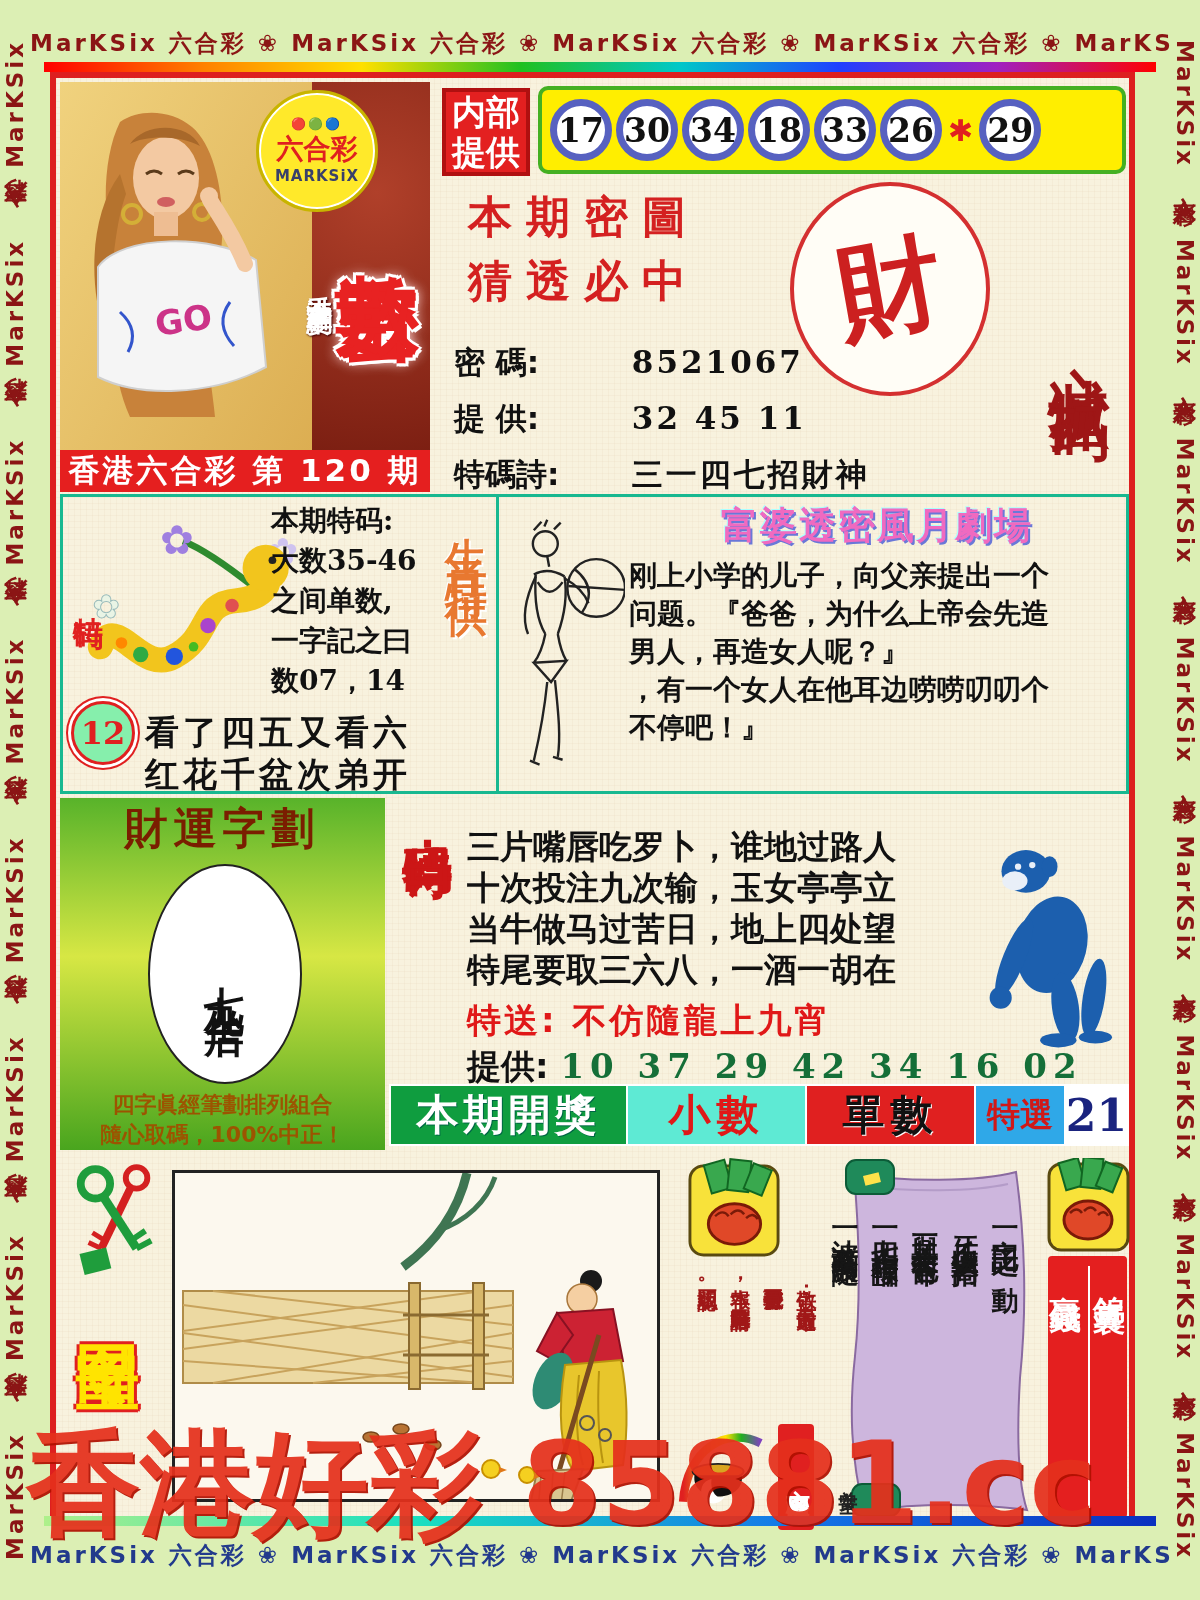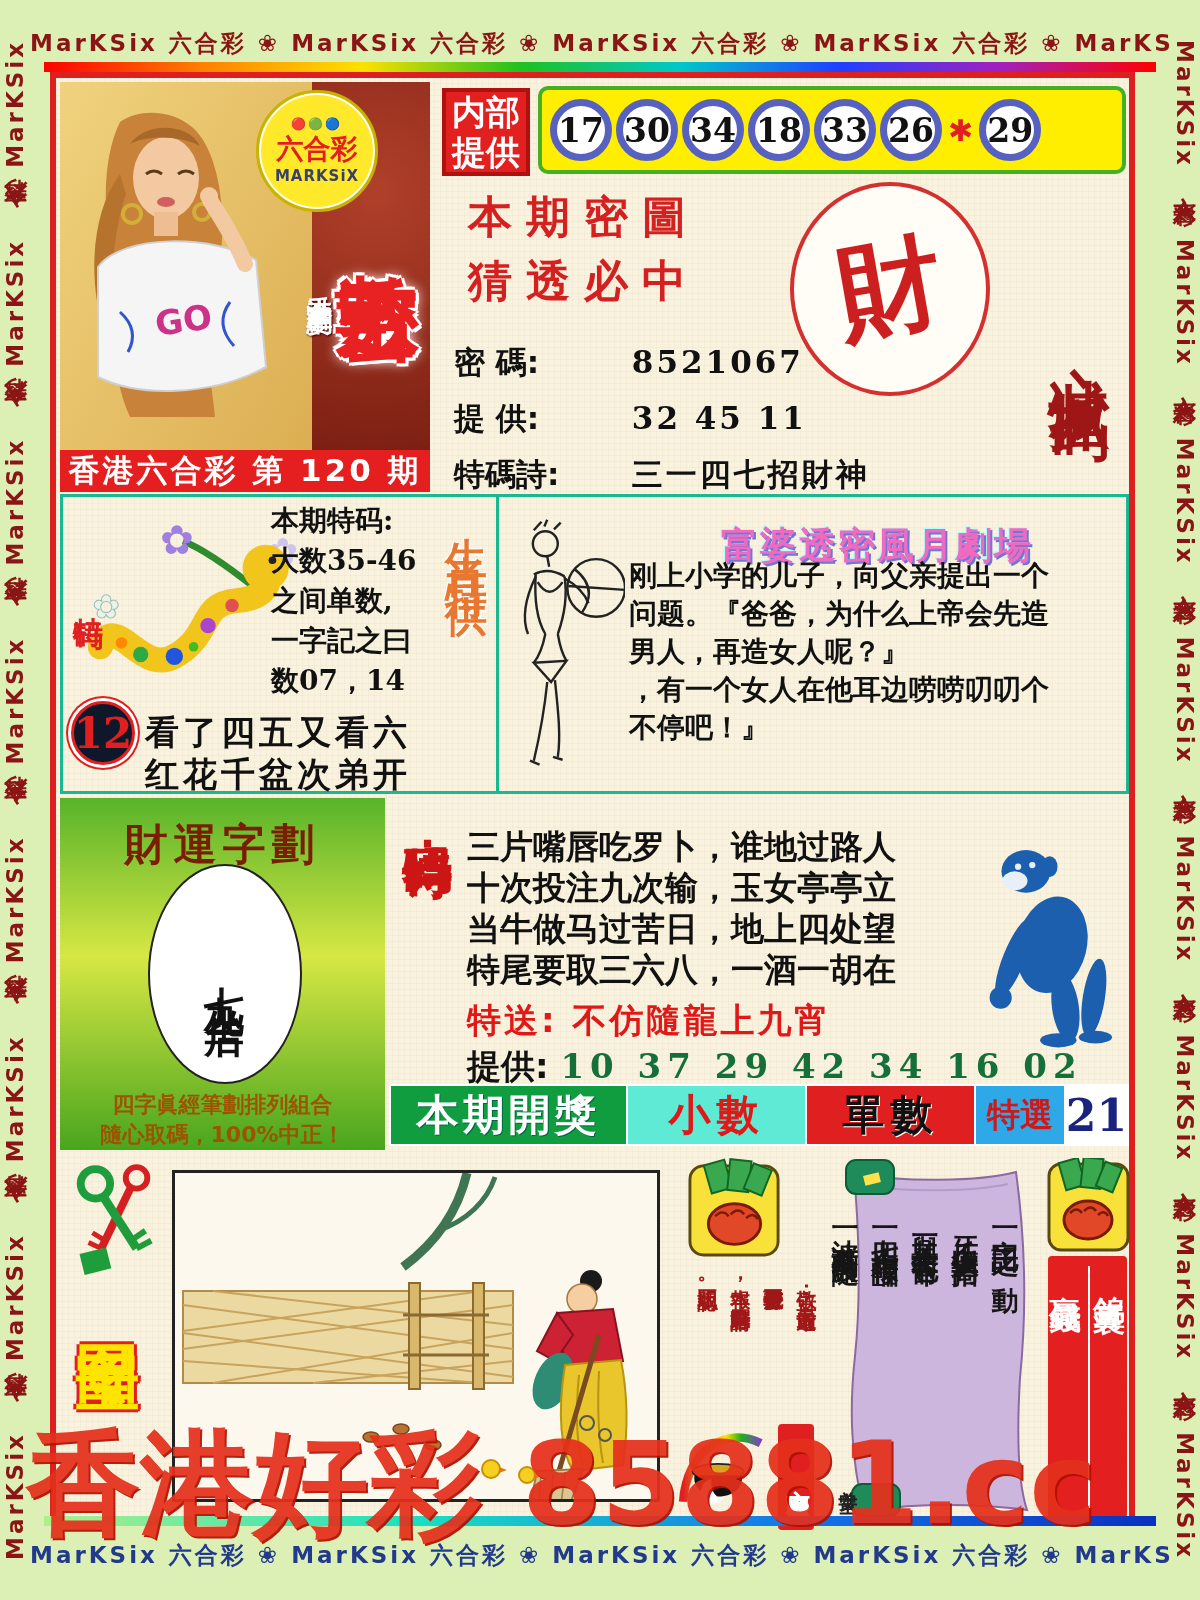--- a/index.html
+++ b/index.html
@@ -57,37 +57,37 @@
   .seal{left:734px;top:104px;width:192px;height:206px;background:#fffdf6;border:4px solid #d43030;
     border-radius:50%;display:flex;align-items:center;justify-content:center;z-index:3}
   .seal span{font-family:"DejaVu Serif",serif;font-size:104px;color:#cc2020;transform:rotate(-10deg);font-weight:bold}
   .xincheng{left:958px;top:112px;width:106px;height:310px;font-size:60px;font-weight:bold;
     color:#9e1616;letter-spacing:14px;text-align:center;font-family:"DejaVu Serif",serif}
   
   .midrow{left:4px;top:416px;width:1069px;height:300px;display:flex;border:3px solid #18b890;box-sizing:border-box}
   .zbox{width:436px;position:relative;border-right:3px solid #18b890;box-sizing:border-box}
   .sbox{flex:1;position:relative}
   .tm{left:4px;top:96px;font-size:30px;font-weight:bold;color:#e02020;letter-spacing:6px}
-  .c12{left:8px;top:204px;width:64px;height:64px;border-radius:50%;background:#0f172a;
+  .c12{left:8px;top:204px;width:64px;height:64px;border-radius:50%;background:#86efac;
     border:3px solid #e02020;box-shadow:0 0 0 3px #fff,0 0 0 5px #e02020;box-sizing:border-box;
     display:flex;align-items:center;justify-content:center;font-family:"DejaVu Serif",serif;
-    font-size:42px;font-weight:bold;color:#e02020}
+    font-size:32px;font-weight:bold;color:#e02020}
   .ztxt{left:208px;top:4px;width:182px;font-family:"DejaVu Serif",serif;font-weight:bold;
     font-size:28px;line-height:40px;color:#111}
   .zpoem{left:82px;top:214px;width:312px;font-family:"DejaVu Serif",serif;font-weight:bold;
     font-size:34px;line-height:42px;color:#111;letter-spacing:4px}
   .shengxiao{right:2px;top:6px;height:284px;font-size:42px;font-weight:bold;color:#e87830;
     letter-spacing:20px;text-shadow:2px 2px 0 #fff,-1px -1px 0 #fff}
-  .story-title{left:128px;top:24px;width:500px;text-align:center;font-size:37px;font-weight:bold;
+  .story-title{left:128px;top:4px;width:500px;text-align:center;font-size:37px;font-weight:bold;
     color:#f06ac0;letter-spacing:2px;text-shadow:2px 2px 0 #6a78d8,-1px -1px 0 #aff}
   .story-lines{left:130px;top:60px;width:498px;font-size:28px;font-weight:bold;line-height:38px;color:#111}
   
   .fortune{left:4px;top:720px;width:325px;height:352px;box-sizing:border-box;
     background:linear-gradient(180deg,#58b32a,#d7e744 45%,#49a51e)}
-  .fortune .ft{margin-top:18px;text-align:center;font-size:43px;font-weight:bold;color:#7a1e00;letter-spacing:6px}
+  .fortune .ft{margin-top:2px;text-align:center;font-size:43px;font-weight:bold;color:#7a1e00;letter-spacing:6px}
   .oval{left:88px;top:66px;width:150px;height:216px;background:#fff;border:2px solid #222;
     border-radius:50%;display:flex;align-items:center;justify-content:center}
   .oval .v{font-size:40px;font-weight:bold;color:#111;letter-spacing:10px;font-family:"DejaVu Serif",serif}
   .ffoot{left:0;width:325px;text-align:center;font-size:22px;font-weight:bold;color:#9c5400}
   .poemarea{left:333px;top:720px;width:740px;height:285px}
   .pv{left:6px;top:8px;height:272px;font-size:50px;font-weight:bold;color:#cc1616;letter-spacing:2px}
   .plines{left:78px;top:28px;width:580px;font-family:"DejaVu Serif",serif;font-weight:bold;
     font-size:33px;line-height:41px;color:#111;white-space:nowrap}
   .psend{left:78px;top:200px;font-size:34px;font-weight:bold;color:#e01818;letter-spacing:3px}
   .pprov{left:78px;top:246px;font-size:34px;font-weight:bold;color:#111}

